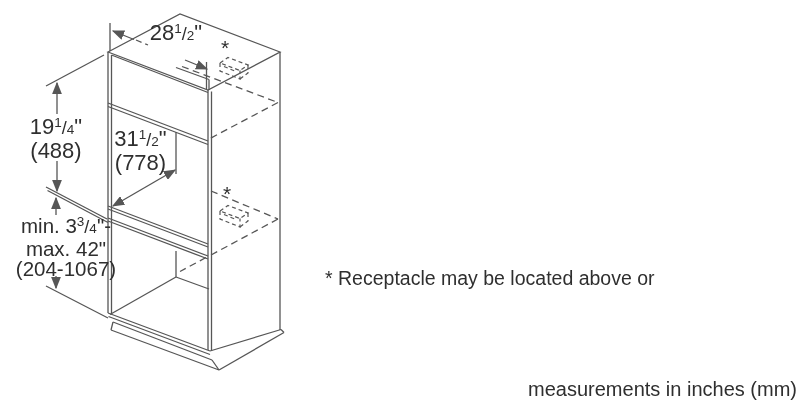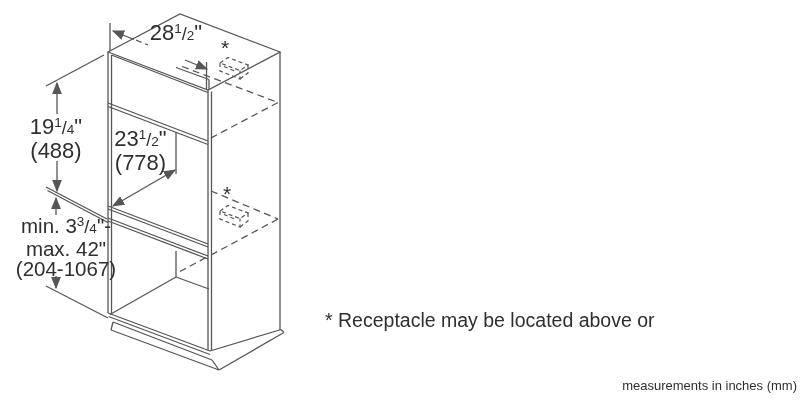--- a/index.html
+++ b/index.html
@@ -11,21 +11,21 @@
   .lbl{position:absolute;white-space:nowrap;color:#2f2f2f;}
   .dim{font-size:22px;line-height:21px;text-align:center;}
   .dim .mm{display:block;}
   .fnum{font-size:13.5px;position:relative;top:-7px;}
   .fden{font-size:13.5px;position:relative;top:0;}
   .fsl{font-size:18px;}
   .clr{font-size:20.5px;line-height:20px;text-align:center;}
   .ast{font-size:21px;line-height:21px;}
   .note{font-size:19.5px;line-height:21px;}
   .note .l2{padding-left:17px;}
-  .footer{font-size:13px;text-align:right;}
+  .footer{font-size:20px;text-align:right;}
 </style>
 </head>
 <body>
 
 <div class="stage">
 
   <svg width="800" height="408" viewBox="0 0 800 408">
     <defs>
       <marker id="arr" viewBox="0 0 10 8" refX="9" refY="4" markerWidth="9.5" markerHeight="7.6" orient="auto-start-reverse">
         <path d="M0,0 L10,4 L0,8 z" fill="#565656"></path>
@@ -119,32 +119,32 @@
   <div class="lbl dim" style="left:136px;top:22px;width:80px;">
     <span>28</span><span class="fnum">1</span><span class="fsl">/</span><span class="fden">2</span><span>"</span>
   </div>
 
   <div class="lbl dim" style="left:16px;top:116px;width:80px;">
     <span>19</span><span class="fnum">1</span><span class="fsl">/</span><span class="fden">4</span><span>"</span>
     <span class="mm">(488)</span>
   </div>
 
   <div class="lbl dim" style="left:98px;top:128px;width:85px;">
-    <span>23</span><span class="fnum">1</span><span class="fsl">/</span><span class="fden">2</span><span>"</span>
+    <span>31</span><span class="fnum">1</span><span class="fsl">/</span><span class="fden">2</span><span>"</span>
     <span class="mm">(778)</span>
   </div>
 
   <div class="lbl clr" style="left:14px;top:216px;width:104px;">
     <div><span>min. 3</span><span class="fnum">3</span><span class="fsl">/</span><span class="fden">4</span><span>"-</span></div>
     <div>max. 42"</div>
     <div>(204-1067)</div>
   </div>
 
   <div class="lbl ast" style="left:221px;top:37px;">*</div>
   <div class="lbl ast" style="left:223px;top:183px;">*</div>
 
-  <div class="lbl note" style="left:325px;top:268px;margin-top:42px;">
+  <div class="lbl note" style="left:325px;top:268px;">
     <div><span>*</span> <span>Receptacle may be located above or</span></div>
   </div>
 
   <div class="lbl footer" style="left:500px;top:378px;width:297px;">measurements in inches (mm)</div>
 
 </div>
 
 </body></html>

